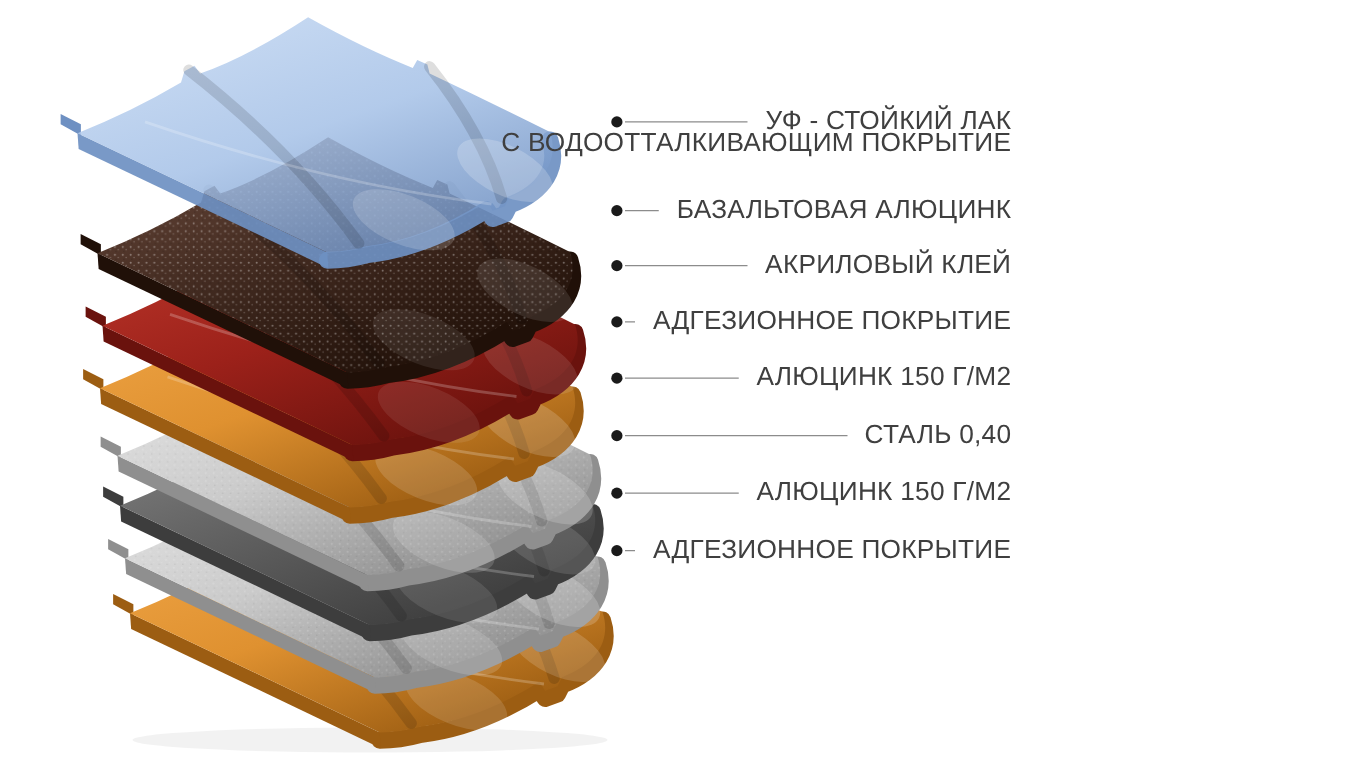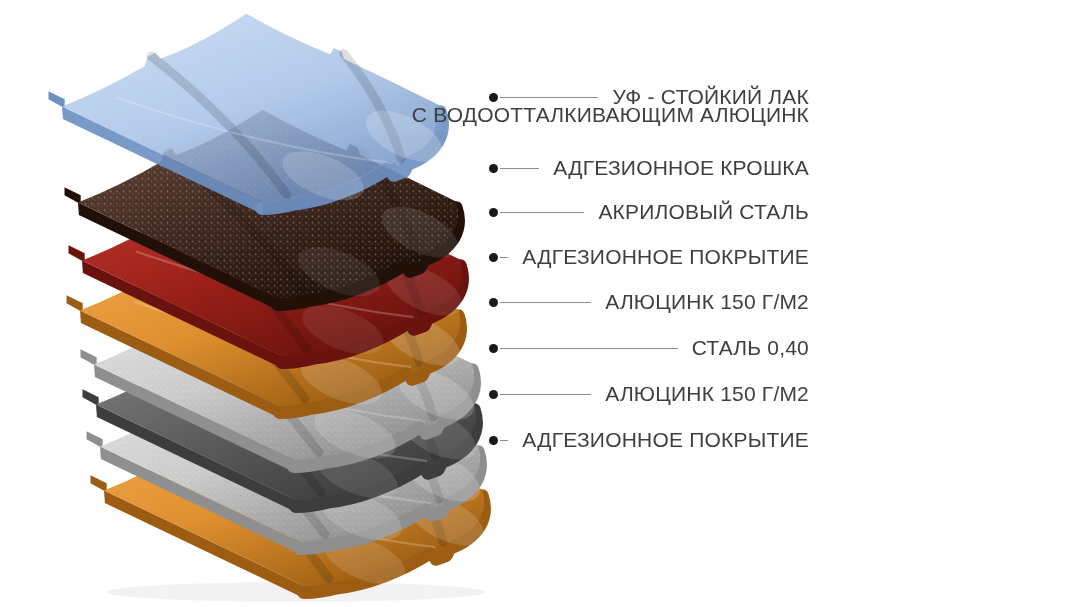--- a/index.html
+++ b/index.html
@@ -184,33 +184,33 @@
       <use href="#stepline" class="stepline"></use>
       <use href="#humpHi1" fill="#ffffff" opacity="0.20"></use>
         <use href="#humpHi2" fill="#ffffff" opacity="0.16"></use>
     </g>
   </svg>
 
   <div class="callout" style="top:85px">
     <span class="dot"></span>
     <span class="line"></span>
     <span class="label">УФ - СТОЙКИЙ ЛАК</span>
-    <span class="label2">С ВОДООТТАЛКИВАЮЩИМ АЛЮЦИНК</span>
+    <span class="label2">С ВОДООТТАЛКИВАЮЩИМ ПОКРЫТИЕ</span>
   </div>
 
   <div class="callout" style="top:156px">
     <span class="dot"></span>
     <span class="line"></span>
-    <span class="label">АДГЕЗИОННОЕ КРОШКА</span>
+    <span class="label">БАЗАЛЬТОВАЯ АЛЮЦИНК</span>
   </div>
 
   <div class="callout" style="top:200px">
     <span class="dot"></span>
     <span class="line"></span>
-    <span class="label">АКРИЛОВЫЙ СТАЛЬ</span>
+    <span class="label">АКРИЛОВЫЙ КЛЕЙ</span>
   </div>
 
   <div class="callout" style="top:245px">
     <span class="dot"></span>
     <span class="line"></span>
     <span class="label">АДГЕЗИОННОЕ ПОКРЫТИЕ</span>
   </div>
 
   <div class="callout" style="top:290px">
     <span class="dot"></span>

